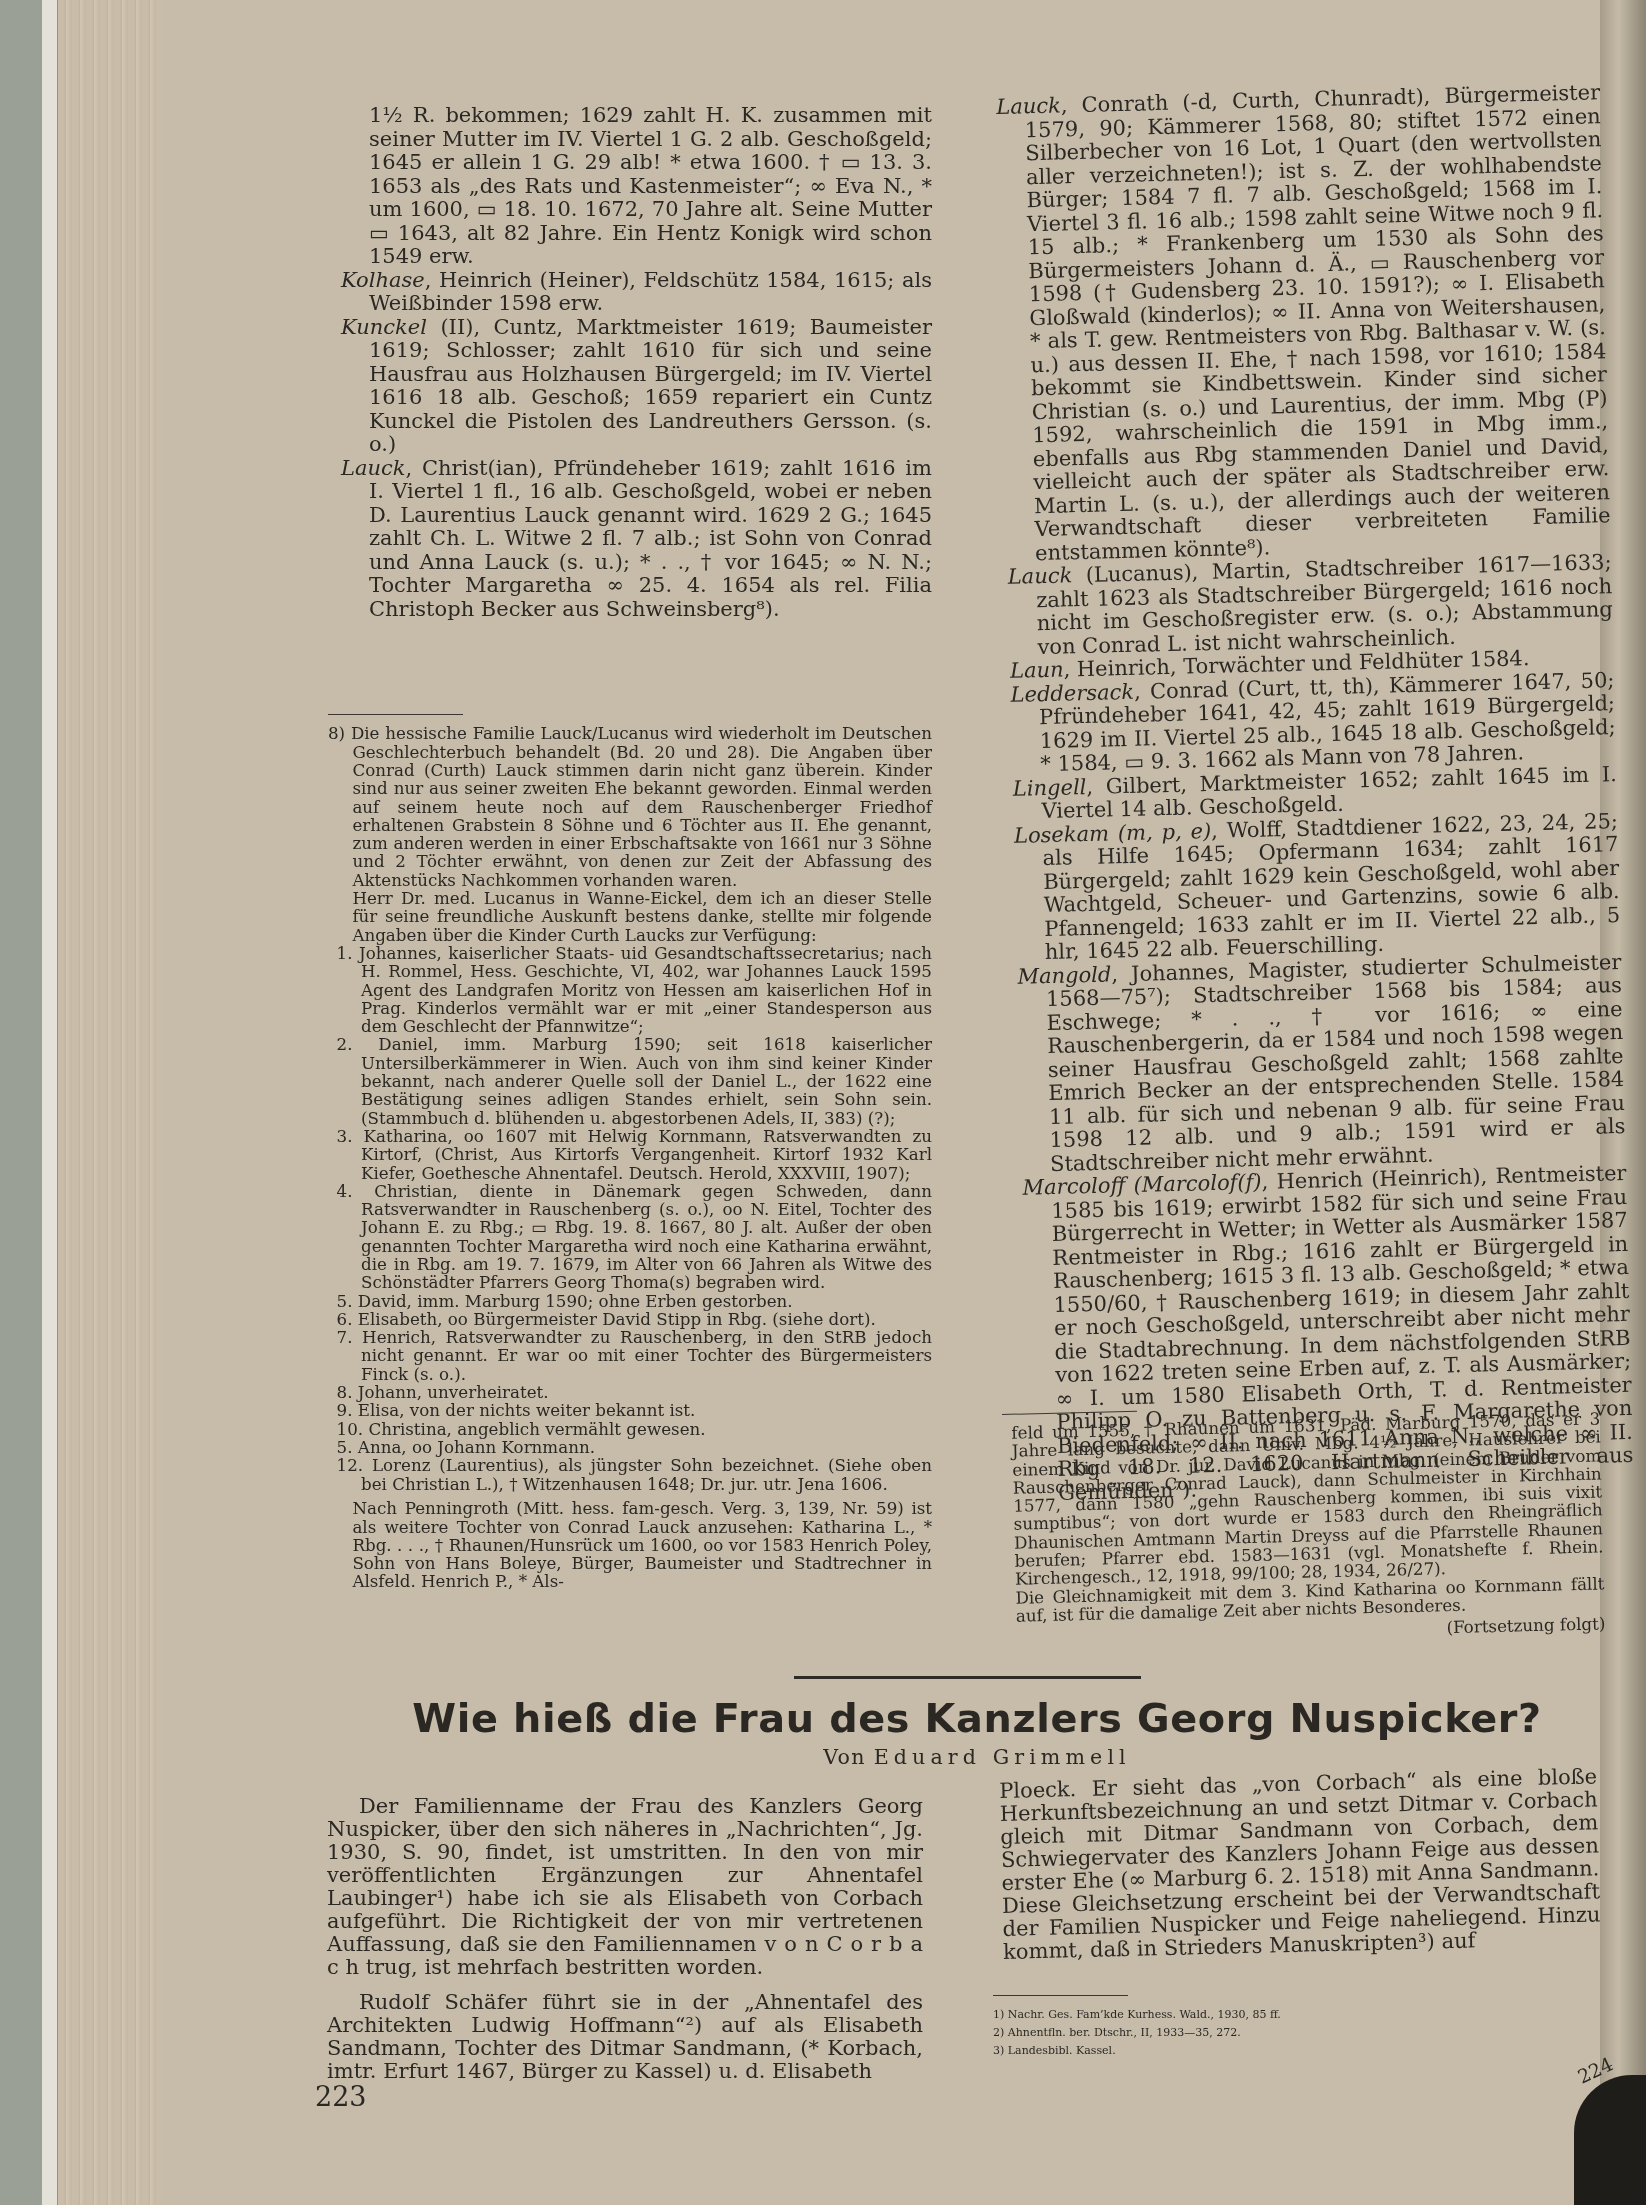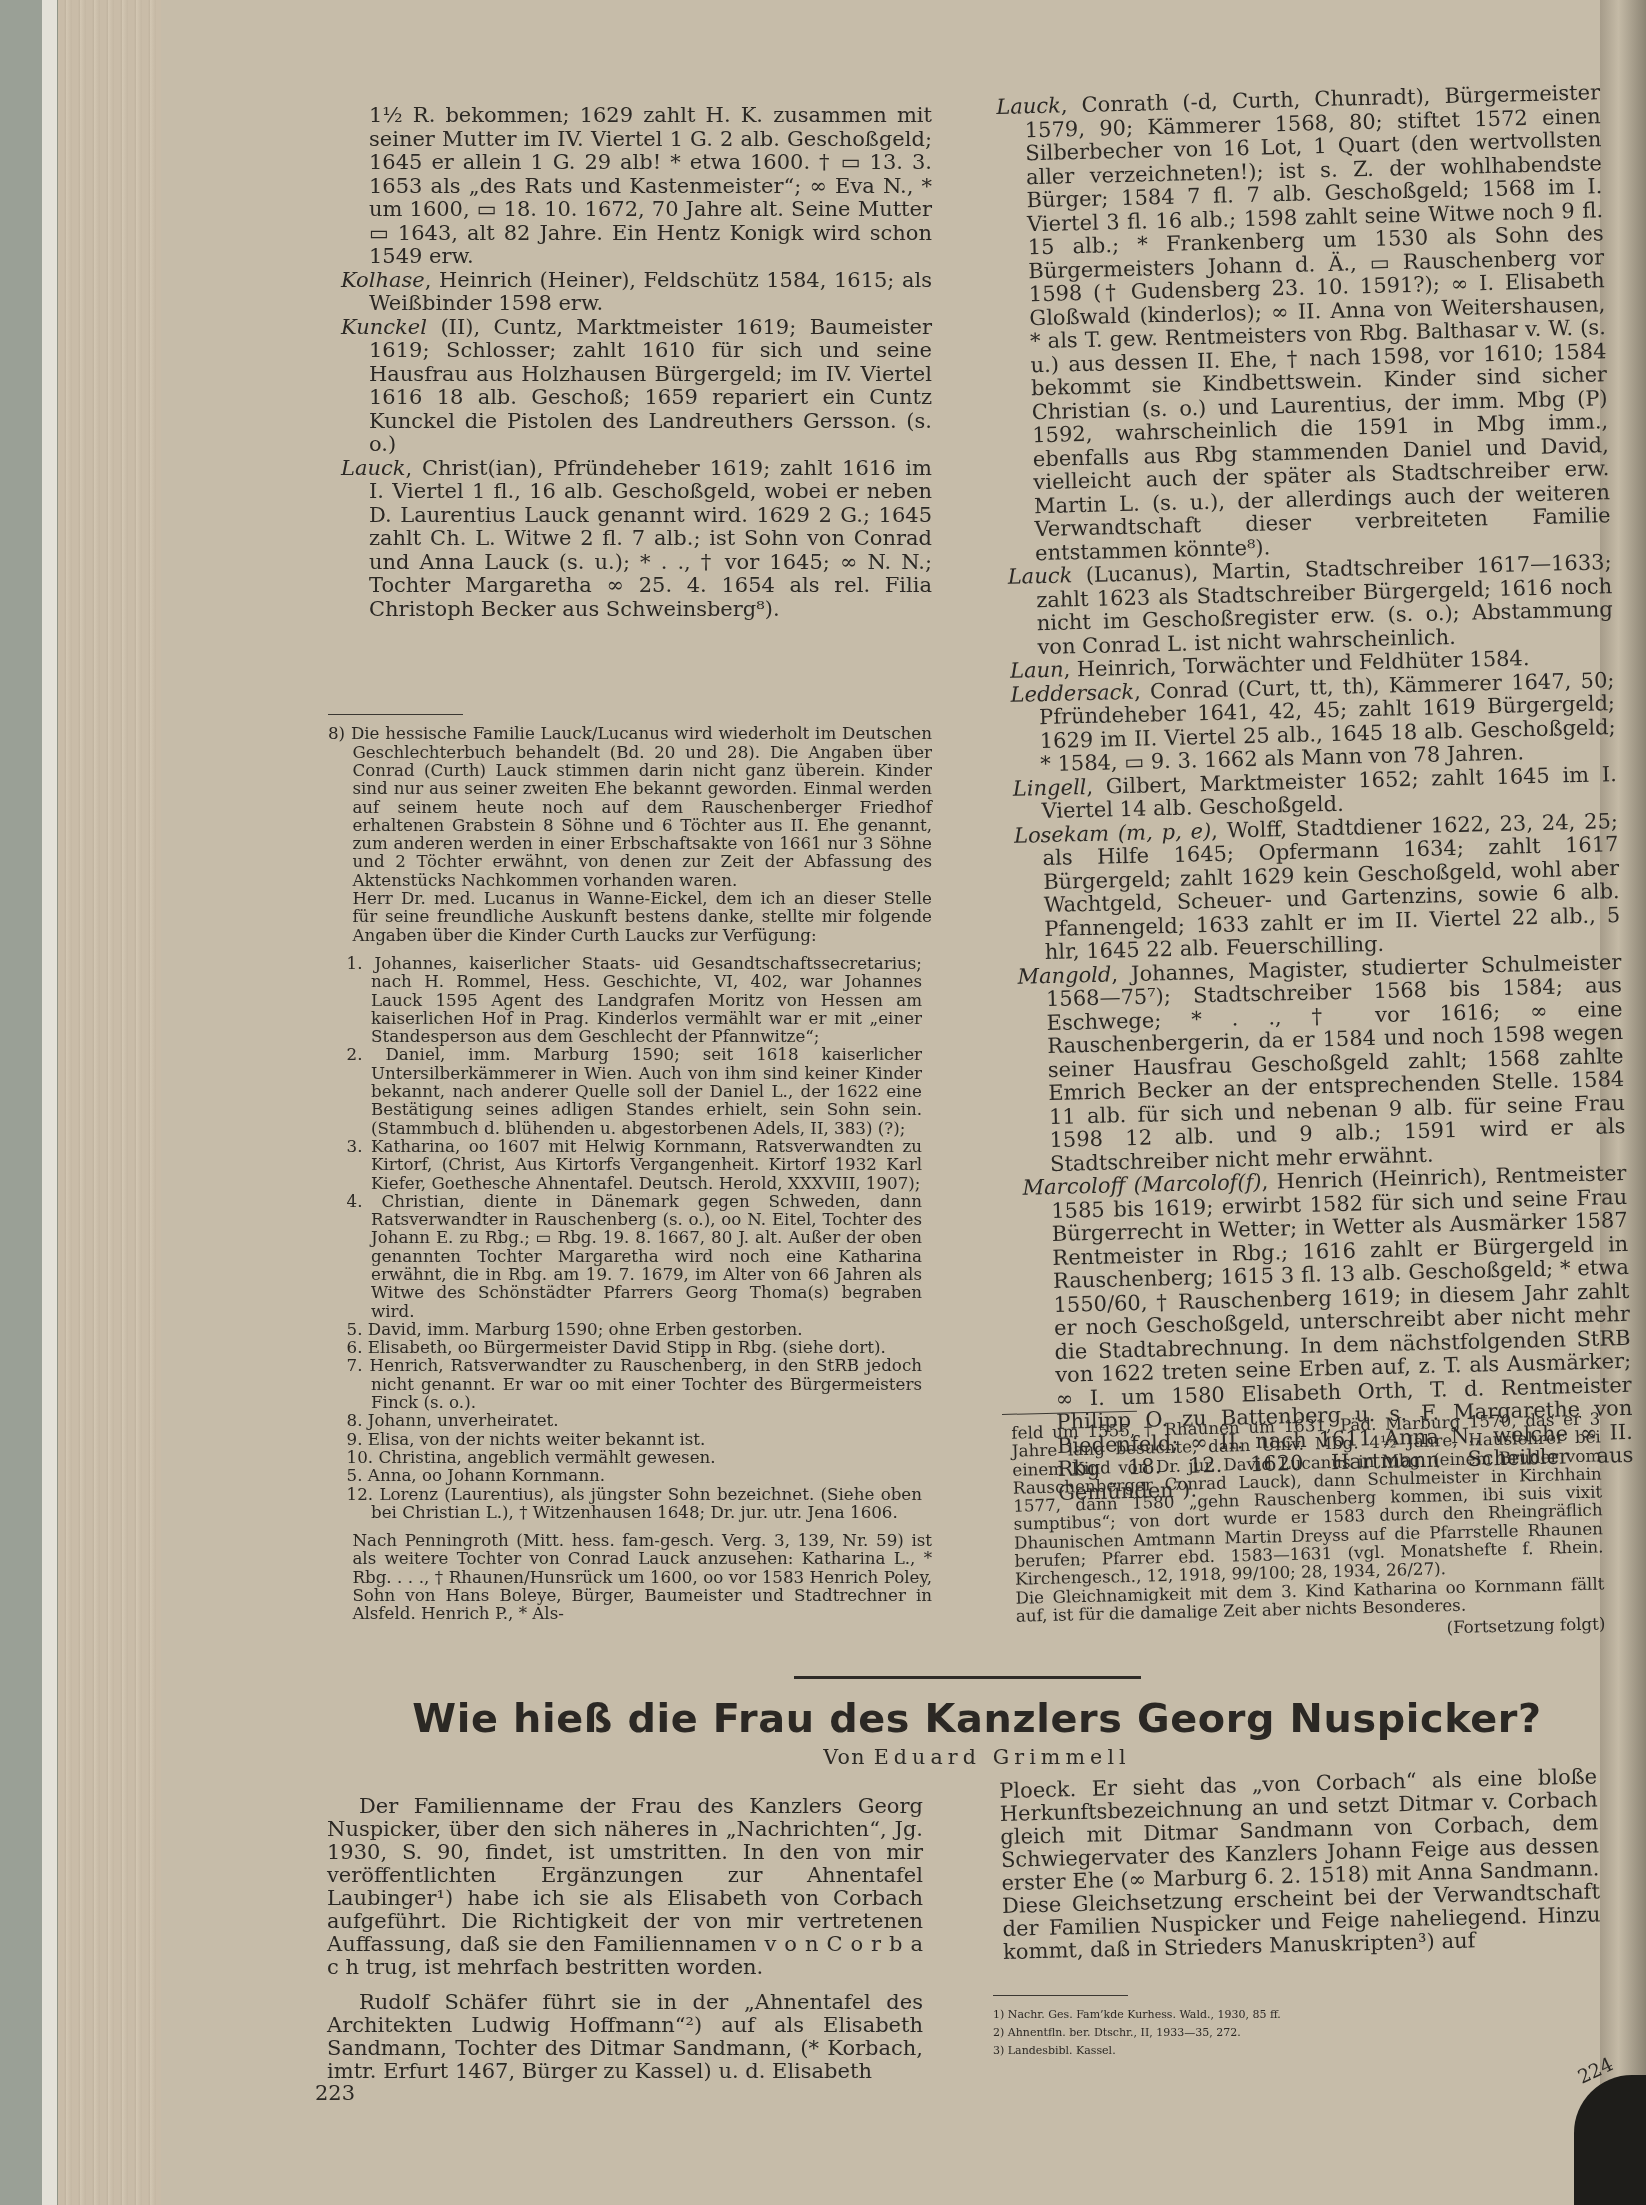--- a/index.html
+++ b/index.html
@@ -26,21 +26,21 @@
   .col p { margin:0; }
   .entry { padding-left:28px; text-indent:-28px; }
   .cont { padding-left:28px; }
   i, .it { font-style:italic; }
 
   #col-left { left:341px; top:104px; width:591px; }
   #col-right { left:996px; top:96px; width:604px; transform:rotate(-1.4deg); transform-origin:left top; }
 
   .fn { font-size:16.7px; line-height:18.3px; }
   .fn-rule { width:135px; border-top:1.3px solid #3a3732; margin:15.4px 0 9px 0; }
-  .fn-list { margin:10px; padding:0; list-style:none; }
+  .fn-list { margin:0; padding:0; list-style:none; }
   .fn-list li { padding-left:33px; text-indent:-24.4px; }
 
   #fn-left { position:absolute; left:328px; top:699px; width:604px; text-align:justify; }
   #fn-right { position:absolute; left:1002px; top:1414px; width:598px; text-align:justify; transform:rotate(-1.4deg); transform-origin:left top; }
 
   .title-rule { position:absolute; left:794px; top:1676px; width:347px; border-top:3.2px solid #2e2b27; }
   .article-title {
     position:absolute; left:405px; top:1696px; width:1144px; text-align:center;
     font-family:"DejaVu Sans", sans-serif; font-weight:bold; font-size:39px; letter-spacing:0.6px;
     transform:scaleX(1.02);
@@ -50,21 +50,21 @@
 
   #art-left { position:absolute; left:315px; top:1783px; width:620px; font-size:21px; line-height:23px; text-align:justify; }
   #art-left p { margin:12px; text-indent:32px; }
   #art-right { position:absolute; left:999px; top:1780px; width:598px; font-size:21px; line-height:23px; text-align:justify; transform:rotate(-1.4deg); transform-origin:left top; }
   #art-right p { margin:0; }
 
   #art-fn { position:absolute; left:993px; top:1995px; width:514px; font-size:11px; line-height:18px; }
   #art-fn .fn-rule { margin:0 0 10.3px 0; }
   #art-fn ol { list-style:none; margin:0; padding:0; }
 
-  .page-num-left { position:absolute; left:315px; top:2081px; font-size:21px; }
+  .page-num-left { position:absolute; left:315px; top:2081px; font-size:27px; }
   .page-num-right { position:absolute; left:1577px; top:2059px; font-size:19px; transform:rotate(-25deg); }
   .fortsetzung { text-align:right; margin-top:3.9px; font-size:16.7px; }
 </style>
 </head>
 <body>
 
 <div class="bg-left"></div>
 <div class="bg-strip"></div>
 <div class="page-edges"></div>
 <div class="page"></div>

